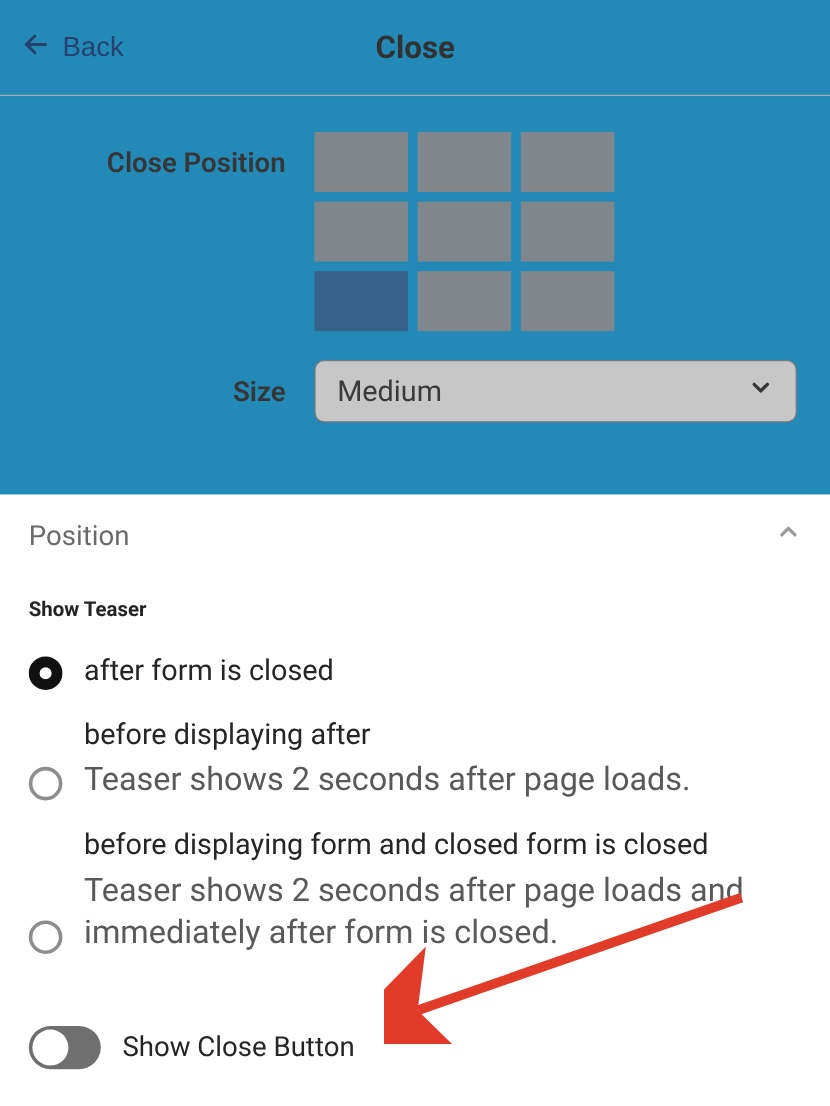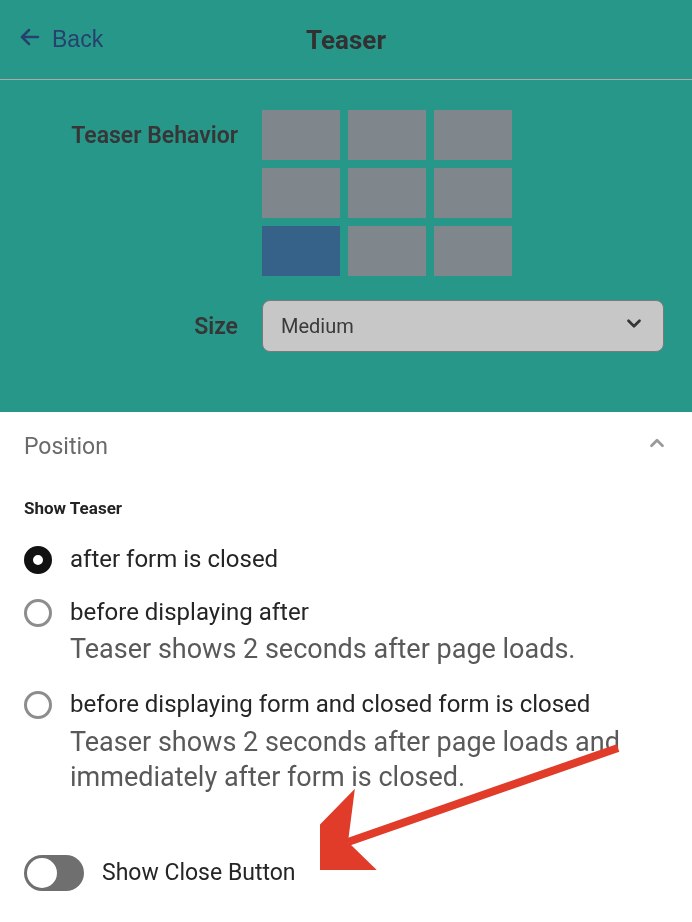--- a/index.html
+++ b/index.html
@@ -9,21 +9,21 @@
       height: 922px;
       background: #fff;
       color: #232323;
       position: relative;
       overflow: hidden;
     }
 
     
     .top-area {
       position: relative;
-      background: #14b8a6;
+      background: #0ea5e9;
     }
     .top-area::after {
       content: "";
       position: absolute;
       inset: 0;
       background: rgba(80,80,80,0.32);
       pointer-events: none;
     }
 
     
@@ -91,21 +91,21 @@
     .size-select {
       position: relative;
       width: 402px;
       height: 52px;
       border: 1.5px solid #8e8e8e;
       border-radius: 8px;
       background: #fff;
       display: flex;
       align-items: center;
       padding: 0 18px;
-      font-size: 20px;
+      font-size: 24px;
       color: #303030;
       cursor: pointer;
     }
     .chev {
       position: absolute;
       right: 18px;
       top: 50%;
       transform: translateY(-50%);
     }
     .chev svg { width: 22px; height: 22px; }
@@ -123,21 +123,21 @@
       color: #6a6a6a;
       font-weight: 400;
     }
     .collapse-icon svg { width: 22px; height: 22px; color: #9a9a9a; }
     .show-teaser-title {
       font-size: 17px;
       font-weight: 700;
       margin-bottom: 26px;
     }
     .radio-list { display: flex; flex-direction: column; gap: 22px; }
-    .radio-row { display: flex; gap: 18px; align-items: flex-start; }
+    .radio-row { display: flex; gap: 18px; align-items: flex-end; }
     .radio {
       flex-shrink: 0;
       width: 28px;
       height: 28px;
       border-radius: 50%;
       border: 3px solid #8d8d8d;
       margin-top: 2px;
       cursor: pointer;
       position: relative;
       background: #fff;
@@ -190,26 +190,26 @@
   <div class="header">
     <button class="back-btn">
       <span>
         <svg viewBox="0 0 24 24" fill="none" stroke="#123a7a" stroke-width="2.5" stroke-linecap="round" stroke-linejoin="round">
             <line x1="20" y1="12" x2="4" y2="12"></line>
             <polyline points="11 5 4 12 11 19"></polyline>
           </svg>
       </span>
       <span>Back</span>
     </button>
-    <div class="header-title">Teaser</div>
+    <div class="header-title">Close</div>
   </div>
 
   <div class="teaser-settings">
     <div class="row">
-      <div class="row-label">Teaser Behavior</div>
+      <div class="row-label">Close Position</div>
       <div class="pos-grid" id="pos-grid">
           <button class="pos-cell"></button>
           <button class="pos-cell"></button>
           <button class="pos-cell"></button>
           <button class="pos-cell"></button>
           <button class="pos-cell"></button>
           <button class="pos-cell"></button>
           <button class="pos-cell selected"></button>
           <button class="pos-cell"></button>
           <button class="pos-cell"></button>

